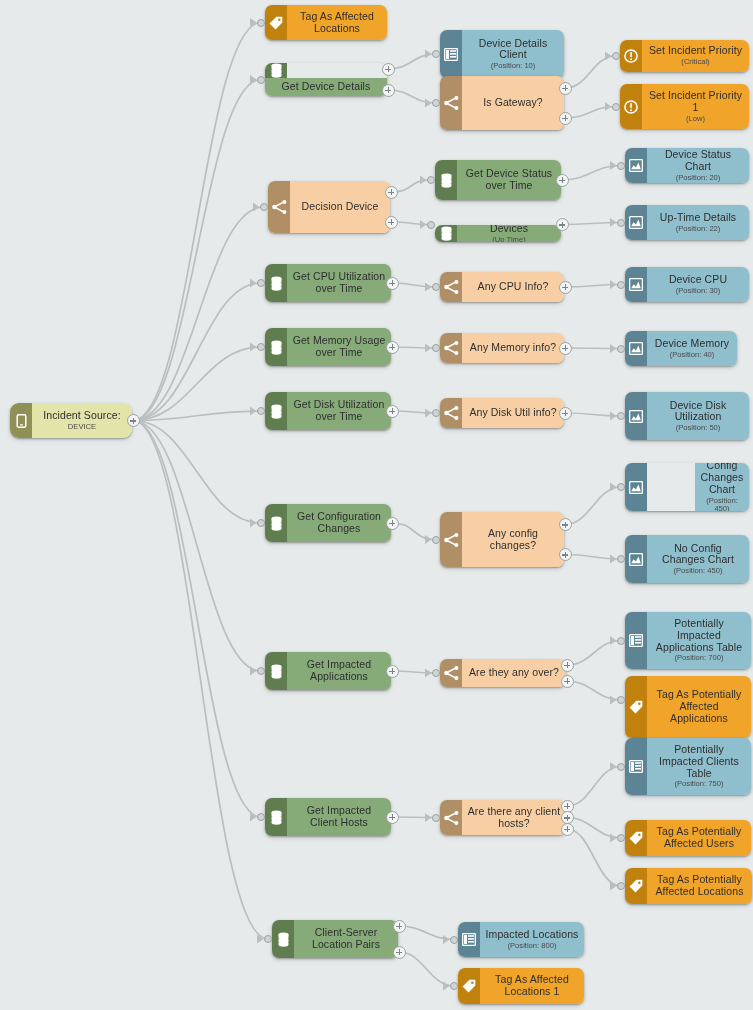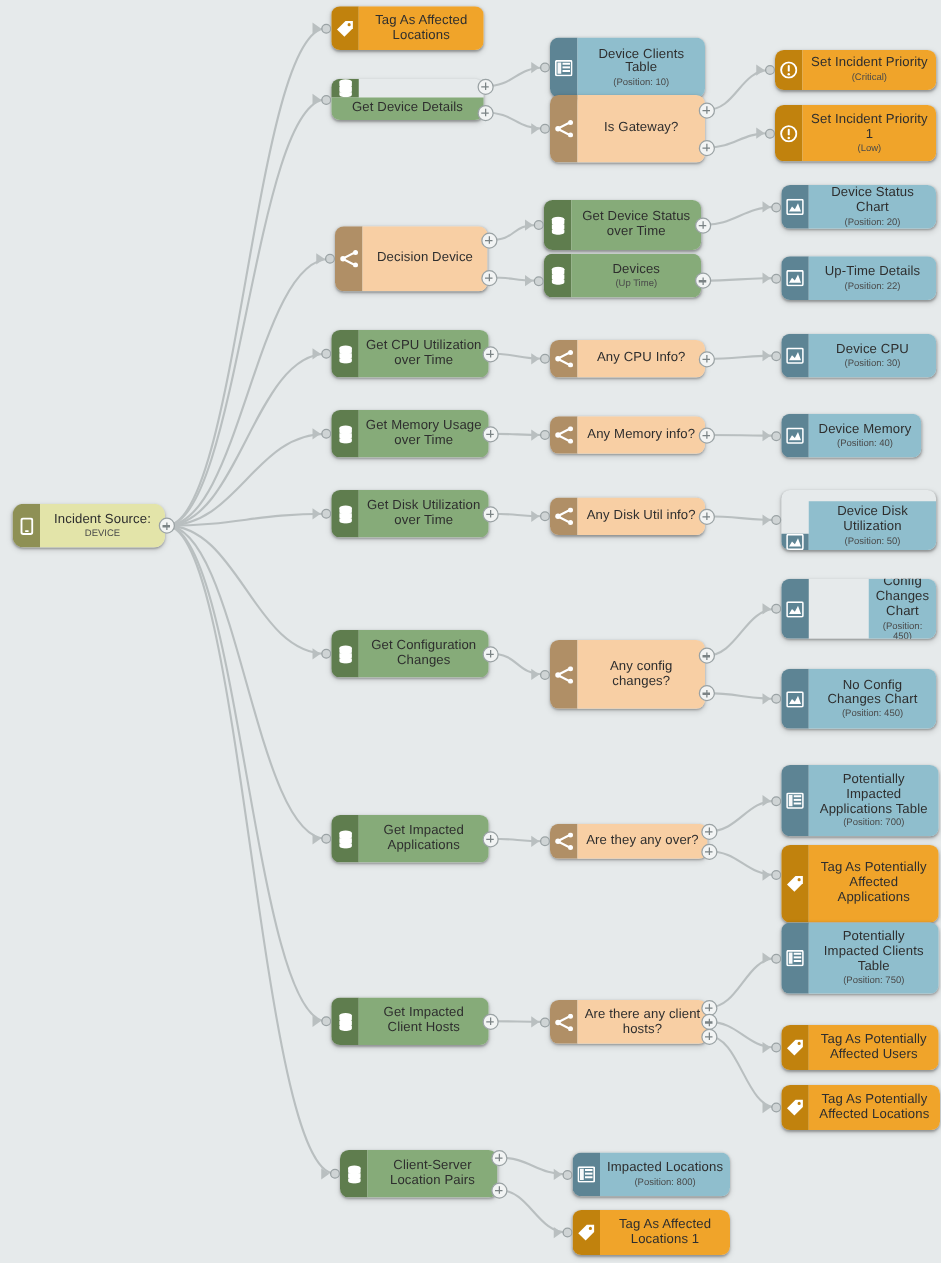--- a/index.html
+++ b/index.html
@@ -212,21 +212,21 @@
         <div class="ic">
           <svg width="14" height="13" viewBox="0 0 14 13">
             <rect x="0.6" y="0.6" width="12.8" height="11.8" rx="1" fill="none" stroke="#ffffff" stroke-width="1.4"></rect>
             <rect x="2" y="2" width="3" height="9" fill="#ffffff" opacity=".95"></rect>
             <rect x="6" y="2.2" width="6" height="1.6" fill="#ffffff"></rect>
             <rect x="6" y="5.1" width="6" height="1.6" fill="#ffffff"></rect>
             <rect x="6" y="8" width="6" height="1.6" fill="#ffffff"></rect>
           </svg>
         </div>
         <div class="bd">
-          <div class="ttl">Device Clients Table</div>
+          <div class="ttl">Device Details Client</div>
           <div class="sub">(Position: 10)</div>
         </div>
       </div>
       <div class="node t-branch" style="left: 440px; top: 76px; width: 124px; height: 54px;">
         <div class="ic">
           <svg width="15" height="14" viewBox="0 0 15 14">
             <circle cx="2.4" cy="7" r="2.2" fill="#ffffff"></circle>
             <circle cx="12.4" cy="2" r="2" fill="#ffffff"></circle>
             <circle cx="12.4" cy="12" r="2" fill="#ffffff"></circle>
             <path d="M3.6 6.2L11 2.4M3.6 7.8L11 11.6" stroke="#ffffff" stroke-width="1.6"></path>
@@ -281,21 +281,21 @@
             <ellipse cx="6.5" cy="2.4" rx="5" ry="2" fill="#ffffff"></ellipse>
             <path d="M1.5 2.4v3.1c0 1.1 2.24 2 5 2s5-.9 5-2V2.4" fill="#ffffff"></path>
             <path d="M1.5 6.6v3.1c0 1.1 2.24 2 5 2s5-.9 5-2V6.6" fill="#ffffff"></path>
             <path d="M1.5 10.8v1.9c0 1.1 2.24 2 5 2s5-.9 5-2v-1.9" fill="#ffffff"></path>
           </svg>
         </div>
         <div class="bd">
           <div class="ttl">Get Device Status over Time</div>
         </div>
       </div>
-      <div class="node t-data" style="left: 435px; top: 203px; width: 126px; height: 35px;">
+      <div class="node t-data" style="left: 435px; top: 225px; width: 126px; height: 17px;">
         <div class="ic">
           <svg width="13" height="15" viewBox="0 0 13 15">
             <ellipse cx="6.5" cy="2.4" rx="5" ry="2" fill="#ffffff"></ellipse>
             <path d="M1.5 2.4v3.1c0 1.1 2.24 2 5 2s5-.9 5-2V2.4" fill="#ffffff"></path>
             <path d="M1.5 6.6v3.1c0 1.1 2.24 2 5 2s5-.9 5-2V6.6" fill="#ffffff"></path>
             <path d="M1.5 10.8v1.9c0 1.1 2.24 2 5 2s5-.9 5-2v-1.9" fill="#ffffff"></path>
           </svg>
         </div>
         <div class="bd">
           <div class="ttl">Devices</div>
@@ -421,21 +421,21 @@
             <circle cx="2.4" cy="7" r="2.2" fill="#ffffff"></circle>
             <circle cx="12.4" cy="2" r="2" fill="#ffffff"></circle>
             <circle cx="12.4" cy="12" r="2" fill="#ffffff"></circle>
             <path d="M3.6 6.2L11 2.4M3.6 7.8L11 11.6" stroke="#ffffff" stroke-width="1.6"></path>
           </svg>
         </div>
         <div class="bd">
           <div class="ttl">Any Disk Util info?</div>
         </div>
       </div>
-      <div class="node t-chart" style="left: 625px; top: 392px; width: 124px; height: 48px; align-items: flex-end;">
+      <div class="node t-chart" style="left: 625px; top: 392px; width: 124px; height: 48px;">
         <div class="ic">
           <svg width="14" height="13" viewBox="0 0 14 13">
             <rect x="0.6" y="0.6" width="12.8" height="11.8" rx="1" fill="none" stroke="#ffffff" stroke-width="1.4"></rect>
             <path d="M2.2 10.2L4.6 6.2 6.9 8.4 9.4 3.6 11.8 10.2z" fill="#ffffff"></path>
           </svg>
         </div>
         <div class="bd">
           <div class="ttl">Device Disk Utilization</div>
           <div class="sub">(Position: 50)</div>
         </div>

